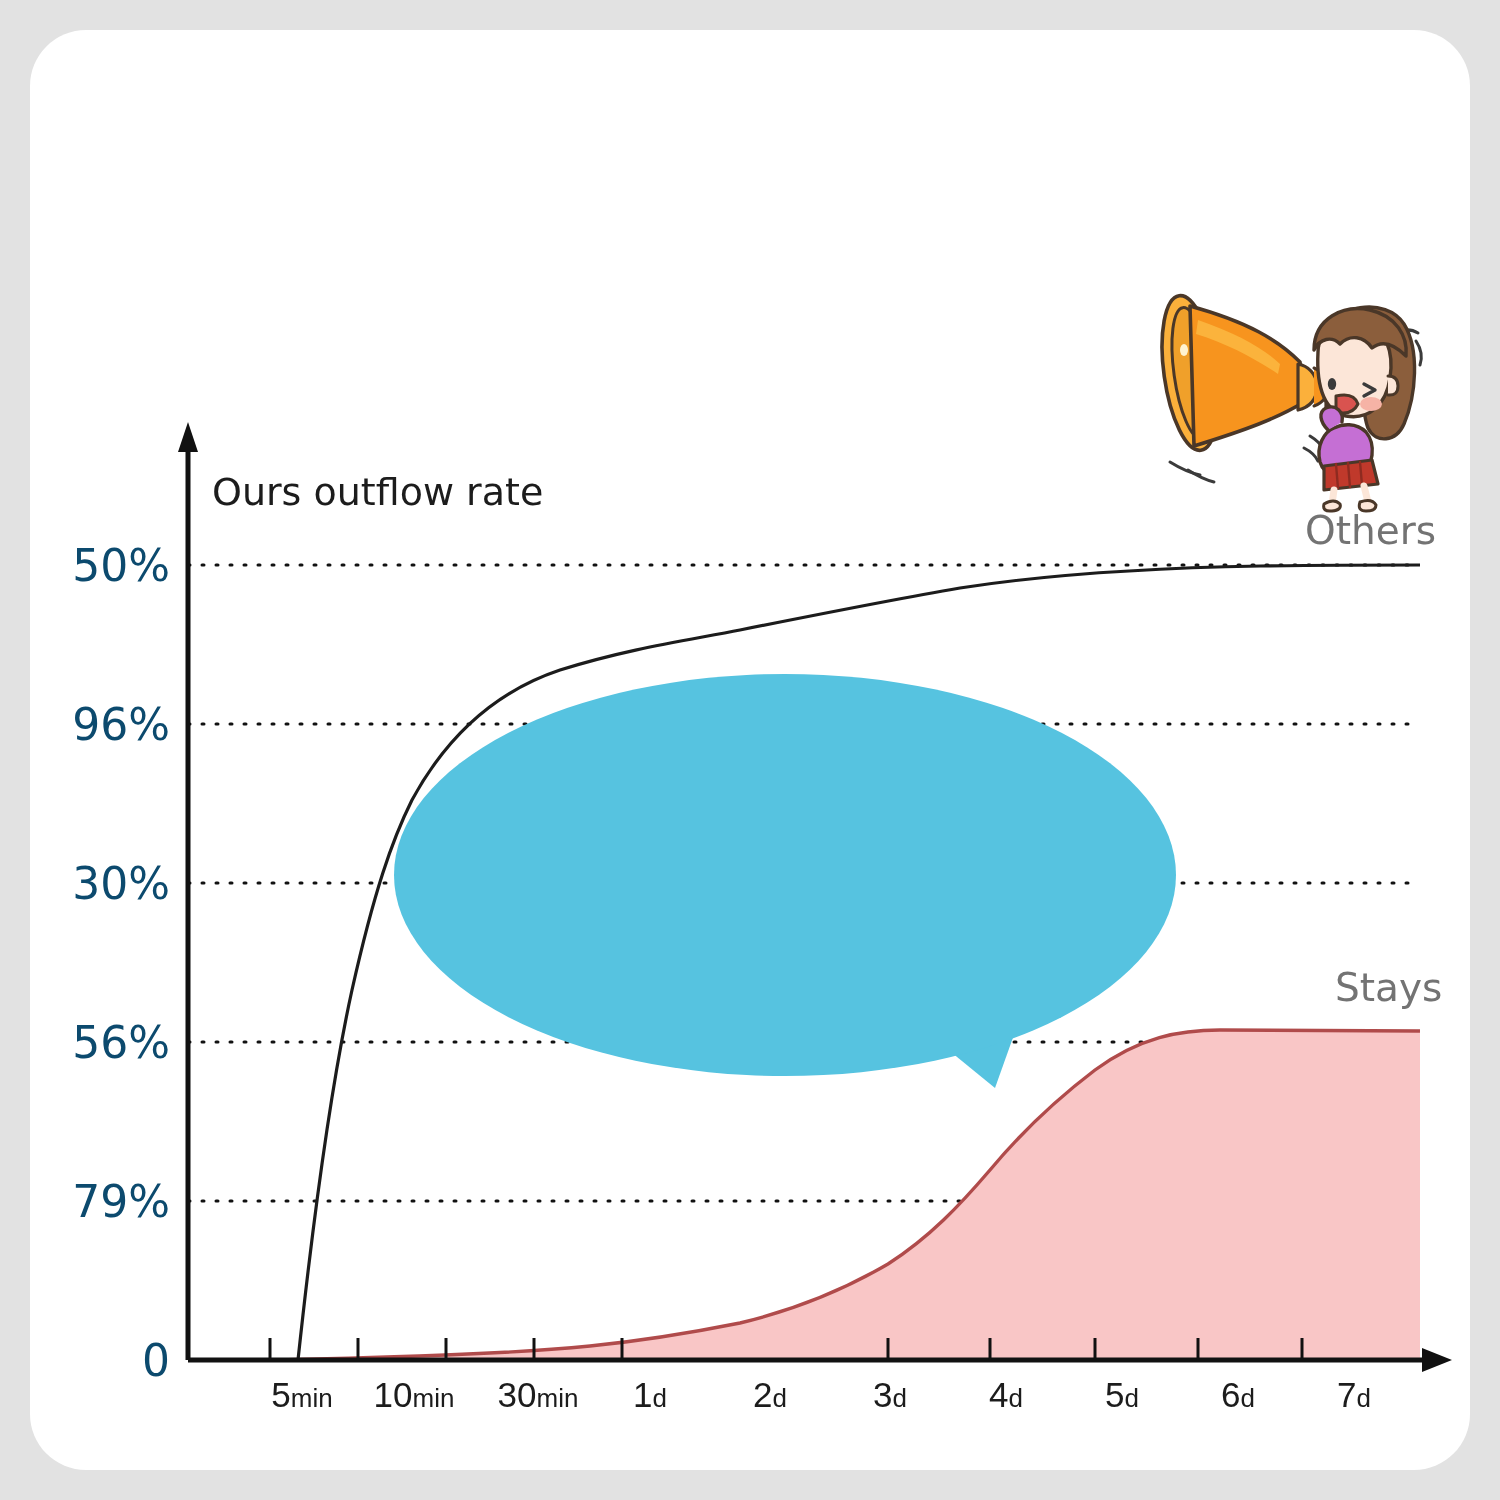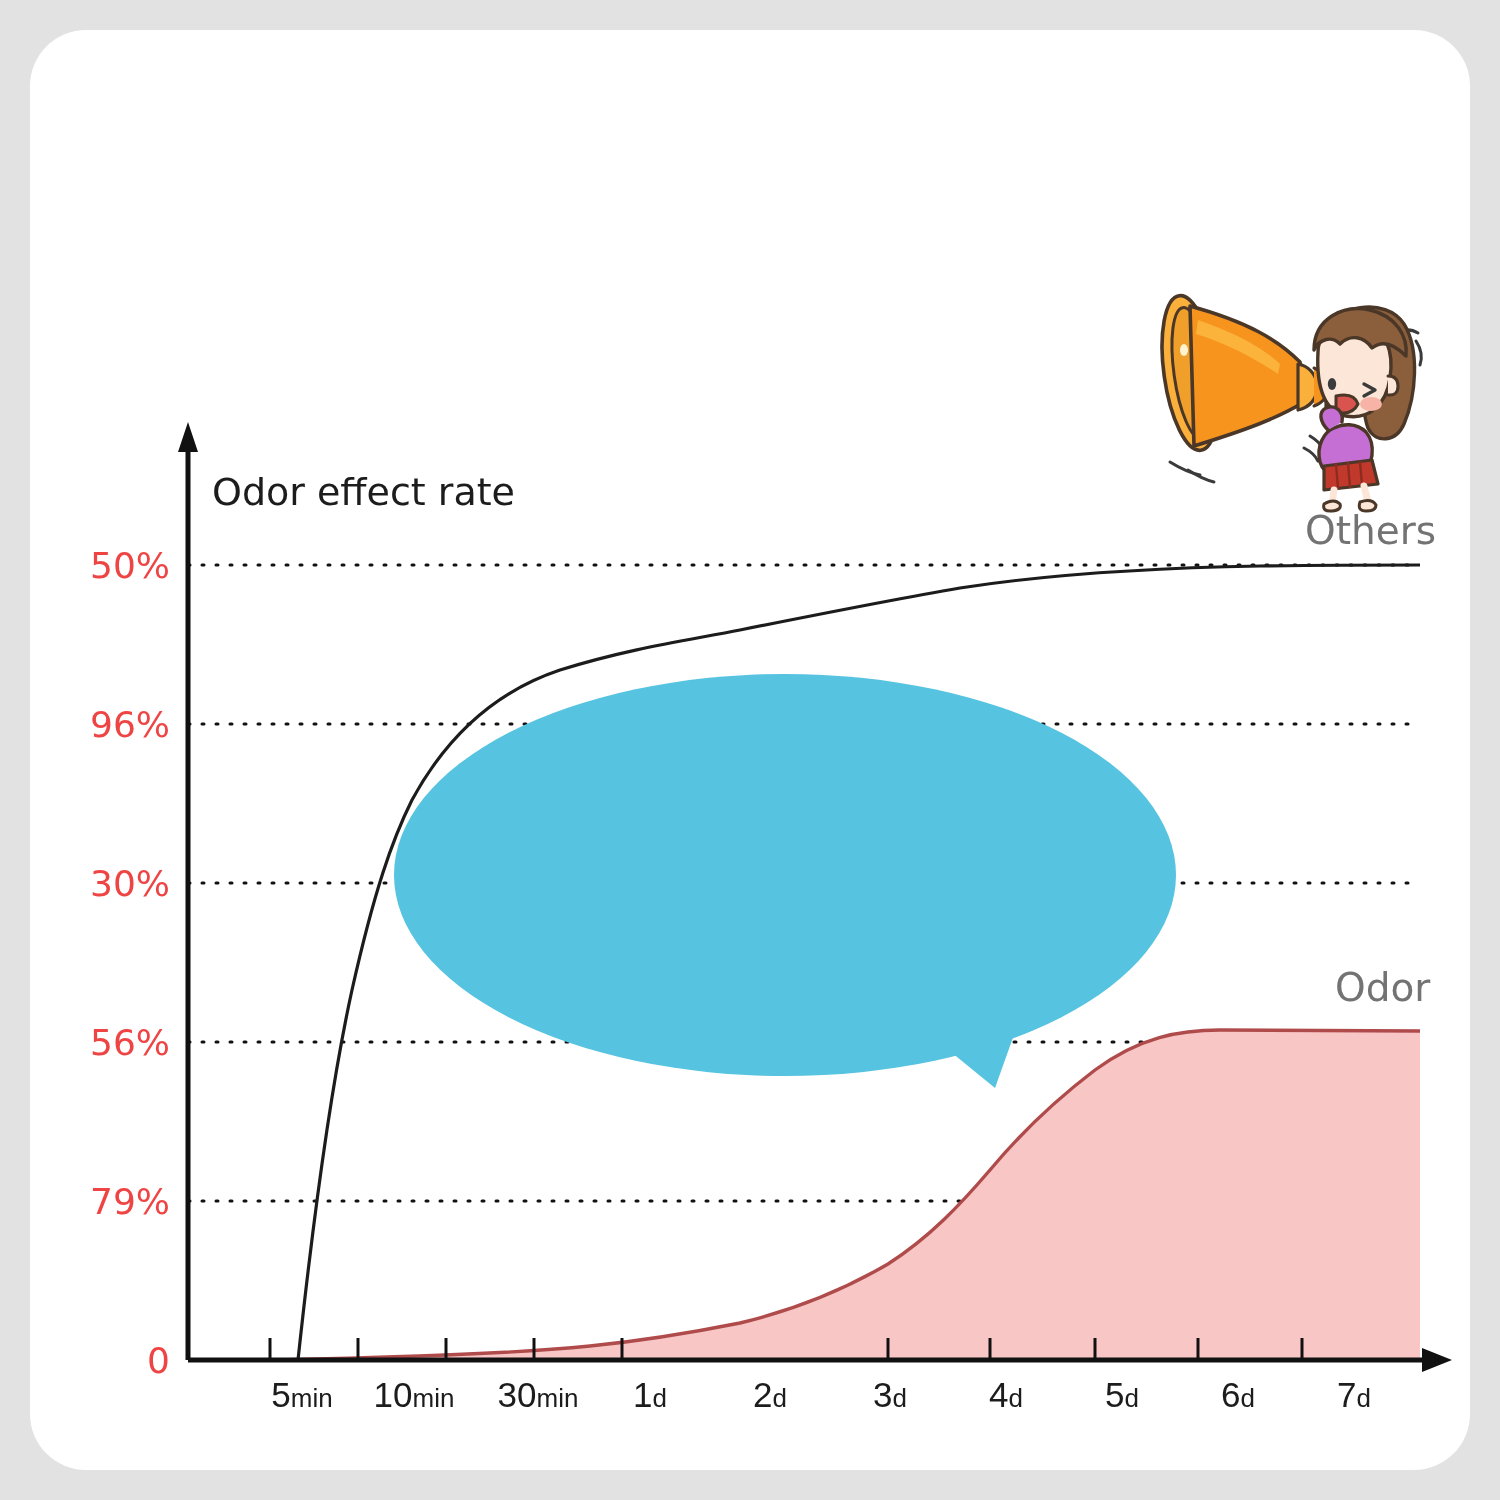--- a/index.html
+++ b/index.html
@@ -53,22 +53,22 @@
     top: 0;
     width: 1500px;
     height: 1500px;
     pointer-events: none;
   }
 
   .ylabel-tick {
     position: absolute;
     right: 0;
     transform: translateY(-50%);
-    font-size: 36px;
-    color: #ef4444;
+    font-size: 44px;
+    color: #0c4a6e;
     font-family: "DejaVu Sans", sans-serif;
     white-space: nowrap;
   }
   #ytickwrap {
     position: absolute;
     left: 0px;
     top: 0px;
     width: 140px;
     height: 1400px;
   }
@@ -286,30 +286,30 @@
 
   <div id="ytickwrap">
     <div class="ylabel-tick" style="top:535px">50%</div>
     <div class="ylabel-tick" style="top:694px">96%</div>
     <div class="ylabel-tick" style="top:853px">30%</div>
     <div class="ylabel-tick" style="top:1012px">56%</div>
     <div class="ylabel-tick" style="top:1171px">79%</div>
     <div class="ylabel-tick" style="top:1330px">0</div>
   </div>
 
-  <div id="axis-title">Odor effect rate</div>
+  <div id="axis-title">Ours outflow rate</div>
 
   <div class="xtick-label" style="left:272px"><span>5</span><span class="unit">min</span></div>
   <div class="xtick-label" style="left:384px"><span>10</span><span class="unit">min</span></div>
   <div class="xtick-label" style="left:508px"><span>30</span><span class="unit">min</span></div>
   <div class="xtick-label" style="left:620px"><span>1</span><span class="unit">d</span></div>
   <div class="xtick-label" style="left:740px"><span>2</span><span class="unit">d</span></div>
   <div class="xtick-label" style="left:860px"><span>3</span><span class="unit">d</span></div>
   <div class="xtick-label" style="left:976px"><span>4</span><span class="unit">d</span></div>
   <div class="xtick-label" style="left:1092px"><span>5</span><span class="unit">d</span></div>
   <div class="xtick-label" style="left:1208px"><span>6</span><span class="unit">d</span></div>
   <div class="xtick-label" style="left:1324px"><span>7</span><span class="unit">d</span></div>
 
   <div class="series-label" id="label-others">Others</div>
-  <div class="series-label" id="label-ours">Odor</div>
+  <div class="series-label" id="label-ours">Stays</div>
 
 
 </div>
 
 </body></html>

